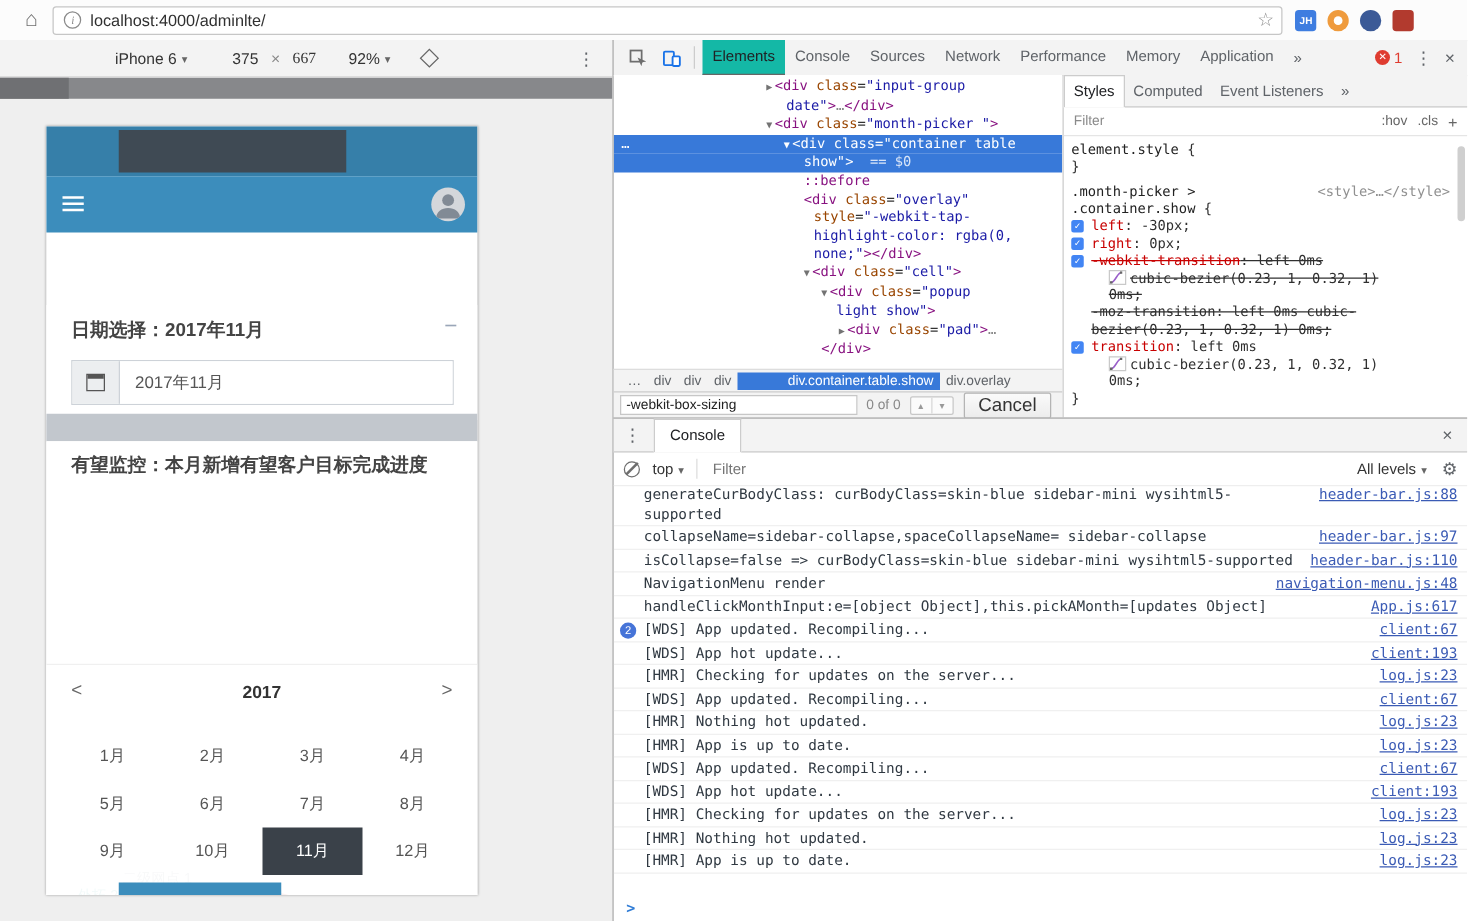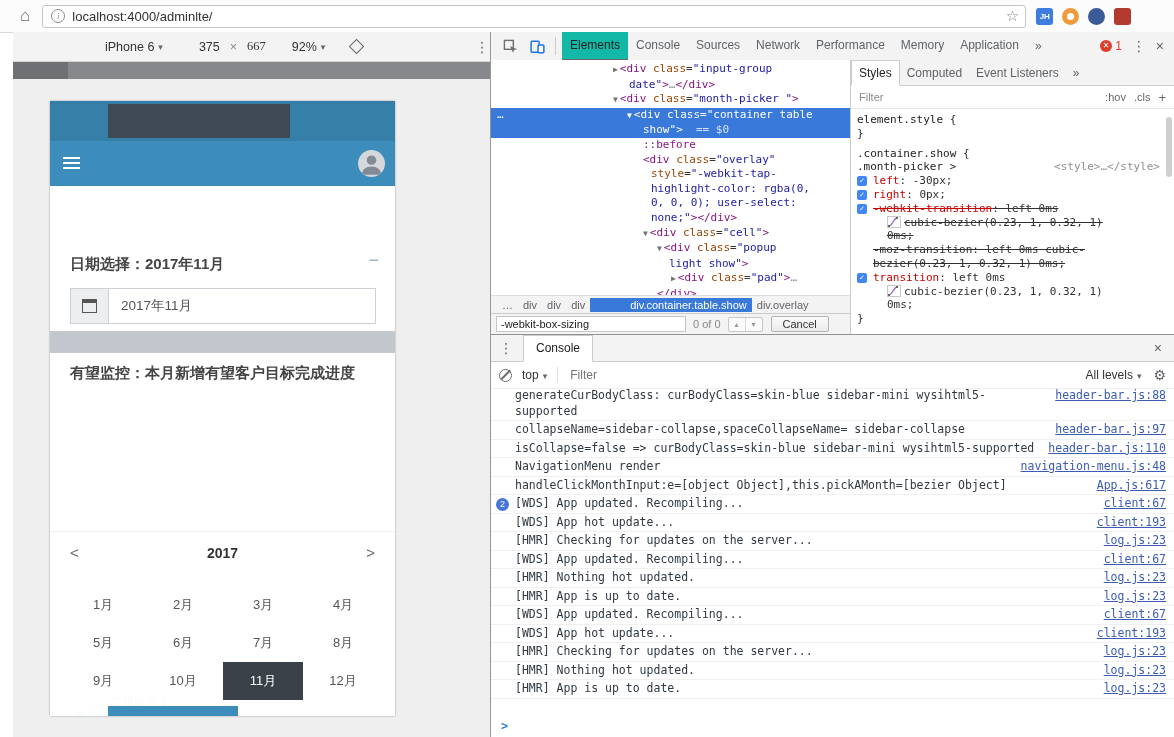--- a/index.html
+++ b/index.html
@@ -15,21 +15,21 @@
   .star-ic{margin-left:auto;margin-right:6px;font-size:15px;color:#8a8a8a;}
   .ext-row{display:flex;align-items:flex-start;gap:9px;margin-left:10px;}
   .ext{width:17px;height:17px;border-radius:3px;}
   .ext-jh{background:#3e7de0;color:#fff;font-size:8px;font-weight:bold;text-align:center;line-height:17px;}
   .ext-orange{background:#ef9b3d;border-radius:50%;position:relative;}
   .ext-orange::after{content:"";position:absolute;left:5px;top:5px;width:7px;height:7px;border-radius:50%;background:#fff;}
   .ext-blue{background:#3b5a97;border-radius:50%;}
   .ext-red{background:#b23a2e;}
 
   
-  .left-pane{position:absolute;left:13px;top:32px;width:490px;bottom:0;background:#fff;}
+  .left-pane{position:absolute;left:0;top:32px;width:490px;bottom:0;background:#fff;}
   .dev-toolbar{height:29px;background:#f3f3f3;border-bottom:1px solid #d5d5d5;display:flex;align-items:center;font-size:12.5px;color:#333;}
   .caret{font-size:9px;color:#666;margin-left:4px;}
   .dev-item{display:flex;align-items:center;}
   .rot-ic{width:9px;height:9px;border:1.5px solid #666;transform:rotate(45deg);margin-left:26px;}
   .vdots{margin-left:auto;margin-right:14px;color:#5f6368;font-size:14px;}
   .canvas{position:absolute;left:0;top:30px;right:0;bottom:0;background:#efefef;overflow:hidden;}
   .canvas-strip{position:absolute;left:0;top:0;right:0;height:17px;background:#87888b;}
   .canvas-strip-corner{position:absolute;left:0;top:0;width:55px;height:17px;background:#6f7073;}
 
   
@@ -91,21 +91,21 @@
   .tk-arr{color:#737373;font-size:8px;margin-right:2px;}
   .crumbs{position:absolute;left:0;top:235px;width:100%;height:18px;background:#f3f3f3;border-top:1px solid #ddd;display:flex;align-items:center;font-size:11px;color:#5f6368;box-sizing:border-box;padding-left:6px;}
   .crumb{padding:1px 5px;white-space:nowrap;}
   .crumb.sel{background:#3879d9;color:#fff;padding-left:40px;}
   .findbar{position:absolute;left:0;top:253px;width:100%;height:21px;background:#f3f3f3;border-top:1px solid #ccc;display:flex;align-items:center;box-sizing:border-box;padding:0 5px;}
   .find-input{width:180px;height:14px;border:1px solid #c7c7c7;background:#fff;font-size:11px;font-family:"Liberation Sans",sans-serif;padding:0 4px;color:#222;}
   .find-count{font-size:11px;color:#888;margin:0 7px;}
   .find-arrows{display:flex;border:1px solid #c7c7c7;background:#fbfbfb;border-radius:2px;overflow:hidden;}
   .find-arrow{font-size:8px;color:#999;padding:2px 6px;}
   .find-arrow + .find-arrow{border-left:1px solid #d8d8d8;}
-  .cancel-btn{margin-left:8px;font-size:11px;color:#333;background:linear-gradient(#fafafa,#ececec);border:1px solid #b4b4b4;border-radius:2px;padding:1px 11px;}
+  .cancel-btn{margin-left:8px;font-size:15px;color:#333;background:linear-gradient(#fafafa,#ececec);border:1px solid #b4b4b4;border-radius:2px;padding:1px 11px;}
 
   .styles-pane{position:absolute;left:359px;top:0;right:0;height:274px;border-left:1px solid #ccc;background:#fff;}
   .styles-tabs{height:25px;background:#f3f3f3;border-bottom:1px solid #ccc;display:flex;align-items:center;font-size:12px;}
   .s-tab{padding:0 7px;color:#5f6368;line-height:24px;}
   .s-tab.sel{color:#202124;background:#fff;border:1px solid #ccc;border-bottom:1px solid #fff;margin-bottom:-1px;}
   .styles-filter{height:22px;border-bottom:1px solid #e5e5e5;display:flex;align-items:center;font-size:11px;color:#8a8a8a;padding:0 8px;}
   .sf-right{margin-left:auto;display:flex;align-items:center;gap:8px;color:#666;}
   .styles-content{position:relative;font-family:"DejaVu Sans Mono",monospace;font-size:11px;line-height:13.8px;padding-top:4px;height:222px;overflow:hidden;}
   .st-row{position:relative;white-space:pre;}
   .st-gap{height:6px;}
@@ -274,21 +274,20 @@
         <div class="tree" id="dom-tree">
             <div class="tree-line" style="padding-left: 122px;"><span class="tk-arr">▶</span><span class="tk-tag">&lt;div</span><span class="tk-pln"> </span><span class="tk-attr">class</span><span class="tk-pln">=</span><span class="tk-val">"input-group</span></div>
             <div class="tree-line" style="padding-left: 138px;"><span class="tk-val">date"</span><span class="tk-tag">&gt;</span><span class="tk-gray">…</span><span class="tk-tag">&lt;/div&gt;</span></div>
             <div class="tree-line" style="padding-left: 122px;"><span class="tk-arr">▼</span><span class="tk-tag">&lt;div</span><span class="tk-pln"> </span><span class="tk-attr">class</span><span class="tk-pln">=</span><span class="tk-val">"month-picker "</span><span class="tk-tag">&gt;</span></div>
             <div class="tree-line sel" style="padding-left: 136px;"><span class="tree-pre">…</span><span class="tk-arr">▼</span><span class="tk-tag">&lt;div</span><span class="tk-pln"> </span><span class="tk-attr">class</span><span class="tk-pln">=</span><span class="tk-val">"container table</span></div>
             <div class="tree-line sel" style="padding-left: 152px;"><span class="tk-val">show"</span><span class="tk-tag">&gt;</span><span class="tk-eq">  == $0</span></div>
             <div class="tree-line" style="padding-left: 152px;"><span class="tk-tag">::before</span></div>
             <div class="tree-line" style="padding-left: 152px;"><span class="tk-tag">&lt;div</span><span class="tk-pln"> </span><span class="tk-attr">class</span><span class="tk-pln">=</span><span class="tk-val">"overlay"</span></div>
             <div class="tree-line" style="padding-left: 160px;"><span class="tk-attr">style</span><span class="tk-pln">=</span><span class="tk-val">"-webkit-tap-</span></div>
             <div class="tree-line" style="padding-left: 160px;"><span class="tk-val">highlight-color: rgba(0,</span></div>
-            <div class="tree-line" style="padding-left: 160px;"><span class="tk-val">0, 0, 0); user-select:</span></div>
             <div class="tree-line" style="padding-left: 160px;"><span class="tk-val">none;"</span><span class="tk-tag">&gt;</span><span class="tk-tag">&lt;/div&gt;</span></div>
             <div class="tree-line" style="padding-left: 152px;"><span class="tk-arr">▼</span><span class="tk-tag">&lt;div</span><span class="tk-pln"> </span><span class="tk-attr">class</span><span class="tk-pln">=</span><span class="tk-val">"cell"</span><span class="tk-tag">&gt;</span></div>
             <div class="tree-line" style="padding-left: 166px;"><span class="tk-arr">▼</span><span class="tk-tag">&lt;div</span><span class="tk-pln"> </span><span class="tk-attr">class</span><span class="tk-pln">=</span><span class="tk-val">"popup</span></div>
             <div class="tree-line" style="padding-left: 178px;"><span class="tk-val">light show"</span><span class="tk-tag">&gt;</span></div>
             <div class="tree-line" style="padding-left: 180px;"><span class="tk-arr">▶</span><span class="tk-tag">&lt;div</span><span class="tk-pln"> </span><span class="tk-attr">class</span><span class="tk-pln">=</span><span class="tk-val">"pad"</span><span class="tk-tag">&gt;</span><span class="tk-gray">…</span></div>
             <div class="tree-line" style="padding-left: 166px;"><span class="tk-tag">&lt;/div&gt;</span></div>
           </div>
         <div class="crumbs" id="crumbs">
             <span class="crumb">…</span>
             <span class="crumb">div</span>
@@ -321,22 +320,22 @@
             <span>:hov</span>
             <span>.cls</span>
             <span style="font-size:13px;">+</span>
           </span>
         </div>
         <div class="styles-content" id="styles-content">
           <div class="st-scroll"></div>
         <div class="st-row" style="padding-left: 6px;"><span class="st-sel">element.style </span><span class="st-pln">{</span></div>
             <div class="st-row" style="padding-left: 6px;"><span class="st-pln">}</span></div>
             <div class="st-gap"></div>
+            <div class="st-row" style="padding-left: 6px;"><span class="st-sel">.month-picker &gt;</span><span class="st-right">&lt;style&gt;…&lt;/style&gt;</span></div>
             <div class="st-row" style="padding-left: 6px;"><span class="st-sel">.container.show </span><span class="st-pln">{</span></div>
-            <div class="st-row" style="padding-left: 6px;"><span class="st-sel">.month-picker &gt;</span><span class="st-right">&lt;style&gt;…&lt;/style&gt;</span></div>
             <div class="st-row" style="padding-left: 22px;"><span class="st-chk">✓</span><span class="st-prop">left</span><span class="st-pln">: </span><span class="st-pln">-30px;</span></div>
             <div class="st-row" style="padding-left: 22px;"><span class="st-chk">✓</span><span class="st-prop">right</span><span class="st-pln">: </span><span class="st-pln">0px;</span></div>
             <div class="st-row struck" style="padding-left: 22px;"><span class="st-chk">✓</span><span class="st-prop">-webkit-transition</span><span class="st-pln">: left 0ms</span></div>
             <div class="st-row struck" style="padding-left: 36px;"><span class="st-bez"><svg width="10" height="10" viewBox="0 0 10 10">
                   <path d="M1 9 C 4 9 6 1 9 1" stroke="#9a5fc9" fill="none" stroke-width="1.3"></path>
                   <rect x="0" y="8" width="2" height="2" fill="#666"></rect>
                   <rect x="8" y="0" width="2" height="2" fill="#666"></rect>
                 </svg></span><span class="st-pln">cubic-bezier(0.23, 1, 0.32, 1)</span></div>
             <div class="st-row struck" style="padding-left: 36px;"><span class="st-pln">0ms;</span></div>
             <div class="st-row struck" style="padding-left: 22px;"><span class="st-pln">-moz-transition: left 0ms cubic-</span></div>
@@ -384,21 +383,21 @@
           </div>
           <div class="c-row">
             <span class="c-msg">isCollapse=false =&gt; curBodyClass=skin-blue sidebar-mini wysihtml5-supported</span>
             <span class="c-src">header-bar.js:110</span>
           </div>
           <div class="c-row">
             <span class="c-msg">NavigationMenu render</span>
             <span class="c-src">navigation-menu.js:48</span>
           </div>
           <div class="c-row">
-            <span class="c-msg">handleClickMonthInput:e=[object Object],this.pickAMonth=[bezier Object]</span>
+            <span class="c-msg">handleClickMonthInput:e=[object Object],this.pickAMonth=[updates Object]</span>
             <span class="c-src">App.js:617</span>
           </div>
           <div class="c-row">
             <span class="c-badge">2</span>
             <span class="c-msg">[WDS] App updated. Recompiling...</span>
             <span class="c-src">client:67</span>
           </div>
           <div class="c-row">
             <span class="c-msg">[WDS] App hot update...</span>
             <span class="c-src">client:193</span>

